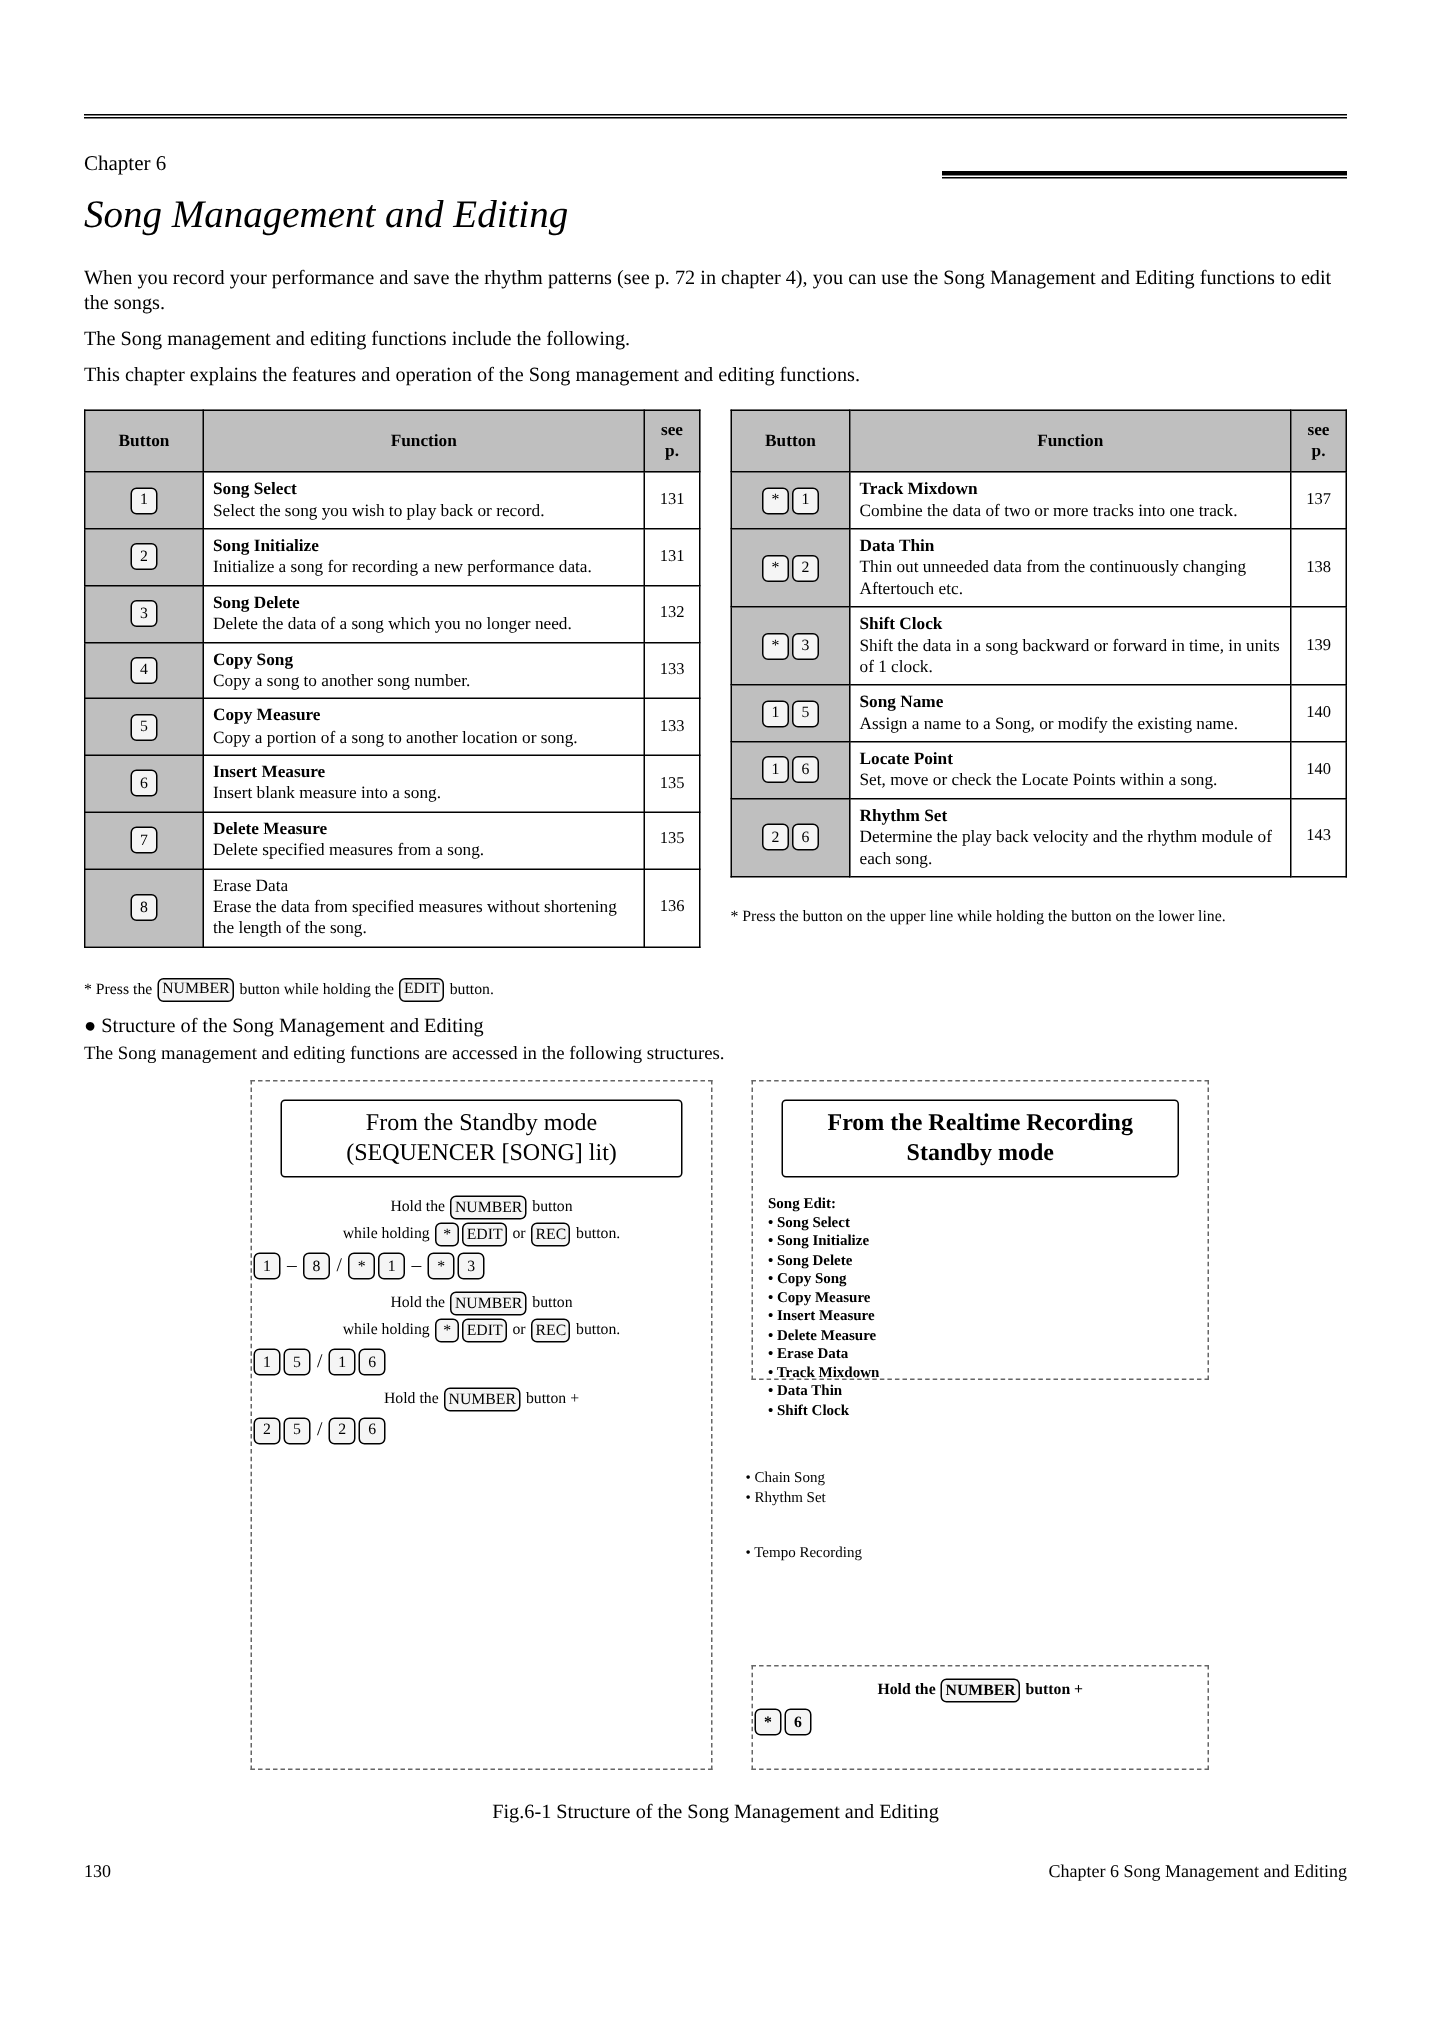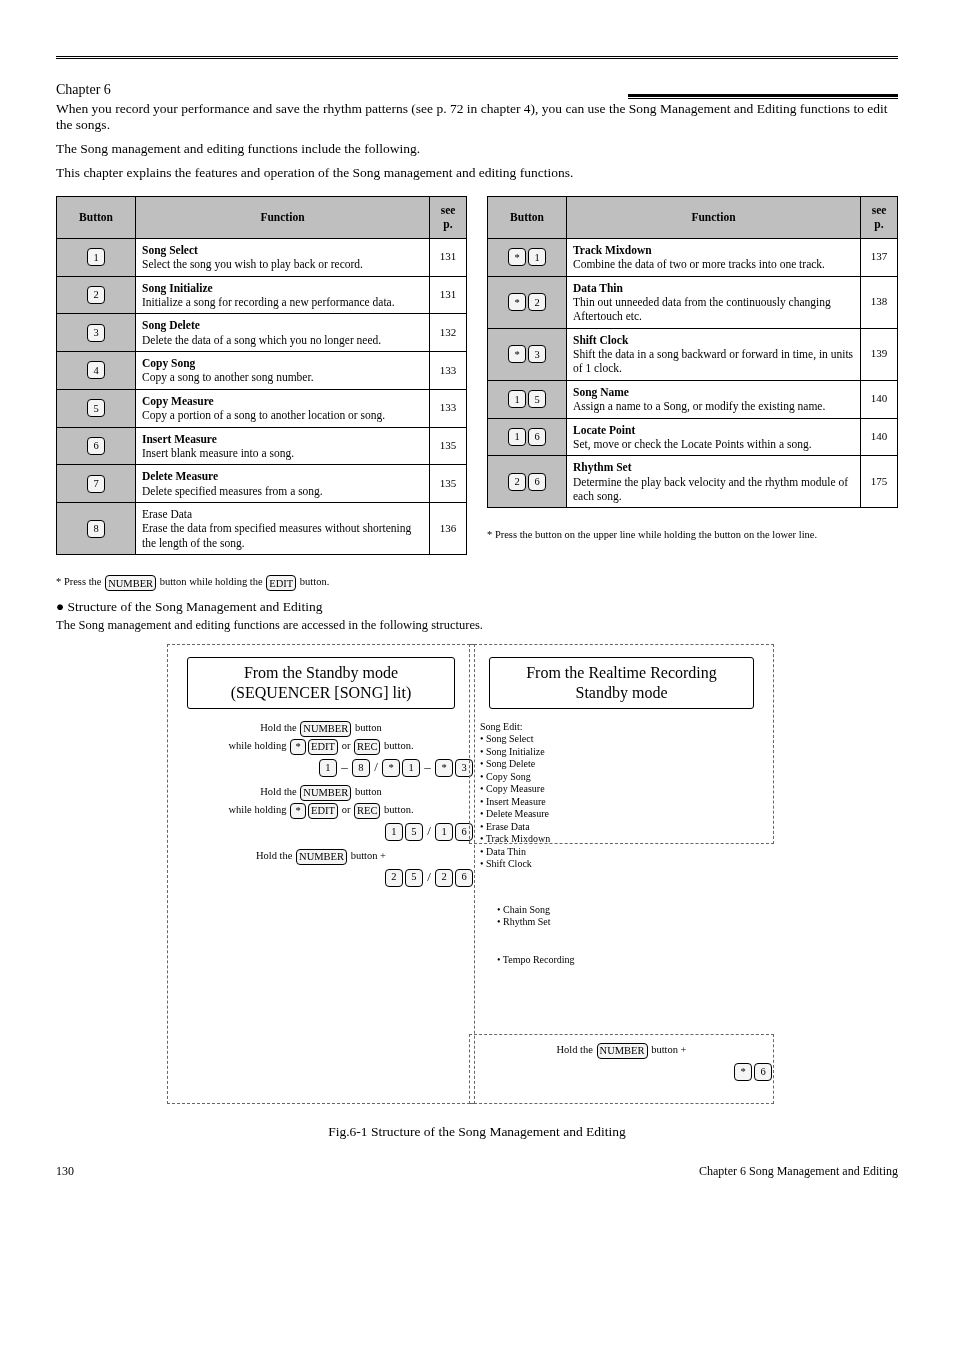--- a/index.html
+++ b/index.html
@@ -1,18 +1,18 @@
 <!DOCTYPE html>
 <html><head>
 <meta charset="utf-8">
 <style>
   :root { --page-w: 954px; --page-h: 1349px; --text: #000; --grey: #bfbfbf; }
   html,body { margin:0; padding:0; }
   body { width:var(--page-w); min-height:var(--page-h); font-family:"Times New Roman", serif; color:var(--text); font-size:13px; line-height:1.25; }
-  .page { padding:56px 56px 56px 56px; box-sizing:border-box; position:relative; }
+  .page { padding:76px 56px 56px 56px; box-sizing:border-box; position:relative; }
   .top-rule { border-top:1px solid #000; border-bottom:1px solid #000; height:1px; margin-bottom:22px; }
   .chapter-row { display:flex; justify-content:space-between; align-items:flex-end; margin-bottom:2px; }
   .chapter-num { font-size:14px; }
   .deco { width:270px; }
   .deco .a { border-top:3px solid #000; height:0; margin-bottom:1px; }
   .deco .b { border-top:1px solid #000; height:0; }
   .chapter-title { font-style:italic; font-size:26px; margin:8px 0 18px 0; font-weight:500; }
   .body-text { font-size:13.5px; }
   .body-text p { margin:0 0 7px 0; }
   .tables-wrap { display:flex; gap:20px; margin:14px 0 8px 0; }
@@ -26,45 +26,46 @@
   .key { display:inline-flex; align-items:center; justify-content:center; height:18px; min-width:18px; border:1px solid #000; border-radius:4px; font-size:10.5px; padding:0 3px; box-sizing:border-box; background:#f5f5f5; margin:0 1px; vertical-align:middle; }
   .key.small { height:16px; min-width:16px; padding:0 2px; }
   .footnote { font-size:10.5px; margin-top:20px; }
 
   .structure-title { font-size:13.5px; margin-top:8px; margin-bottom:2px; }
   .structure-note { font-size:12.5px; margin-bottom:10px; }
 
   .fig { position:relative; width:620px; margin:0 auto; }
   .panel { border:1px dashed #666; position:relative; box-sizing:border-box; }
   .panel.left { width:308px; }
-  .panel.right { width:305px; position:absolute; left:302px; }
+  .panel.right { width:305px; position:absolute; left:334px;font-weight:bold; }
   .panel.right.top { top:0; height:200px; }
   .panel.right.bottom { top:390px; height:70px; }
   .pbox { border:1px solid #000; border-radius:3px; margin:12px auto; text-align:center; font-size:16px; padding:5px 4px; width:84%; }
   .plabel { text-align:center; font-size:10.5px; margin-top:2px; }
-  .pkeys { text-align:right; margin:4px 0; }
+  .pkeys { text-align:left; margin:4px 0; }
   .pkeys.tight { line-height:1.0; }
   .subblock { margin:8px 0; }
   .fig-caption { font-size:13.5px; text-align:center; margin-top:10px; }
 
   .page-footer { position:absolute; bottom:18px; left:56px; right:56px; display:flex; justify-content:space-between; font-size:12px; }
 </style>
 </head>
 <body>
 
 <div class="page">
   <div class="top-rule"></div>
 
   <div class="chapter-row">
     <div class="chapter-num">Chapter 6</div>
     <div class="deco">
       <div class="a"></div>
         <div class="b"></div>
     </div>
   </div>
+  <div class="chapter-title">Song Management and Editing</div>
 
   <div class="body-text">
     <p>When you record your performance and save the rhythm patterns (see p. 72 in chapter 4), you can use the Song Management and Editing functions to edit the songs.</p>
     <p>The Song management and editing functions include the following.</p>
     <p>This chapter explains the features and operation of the Song management and editing functions.</p>
   </div>
 
   <div class="tables-wrap">
     <div style="flex:1">
       <table class="feat">
@@ -195,21 +196,21 @@
                 <div>Set, move or check the Locate Points within a song.</div>
               </td>
               <td class="c2">140</td>
             </tr>
             <tr>
               <td class="c0"><span class="key">2</span><span class="key">6</span></td>
               <td class="c1">
                 <div style="font-weight: bold;">Rhythm Set</div>
                 <div>Determine the play back velocity and the rhythm module of each song.</div>
               </td>
-              <td class="c2">175</td>
+              <td class="c2">143</td>
             </tr>
           </tbody>
       </table>
       <div class="footnote">* Press the button on the upper line while holding the button on the lower line.</div>
     </div>
   </div>
 
   <div class="structure-title">● Structure of the Song Management and Editing</div>
   <div class="structure-note">The Song management and editing functions are accessed in the following structures.</div>
 

